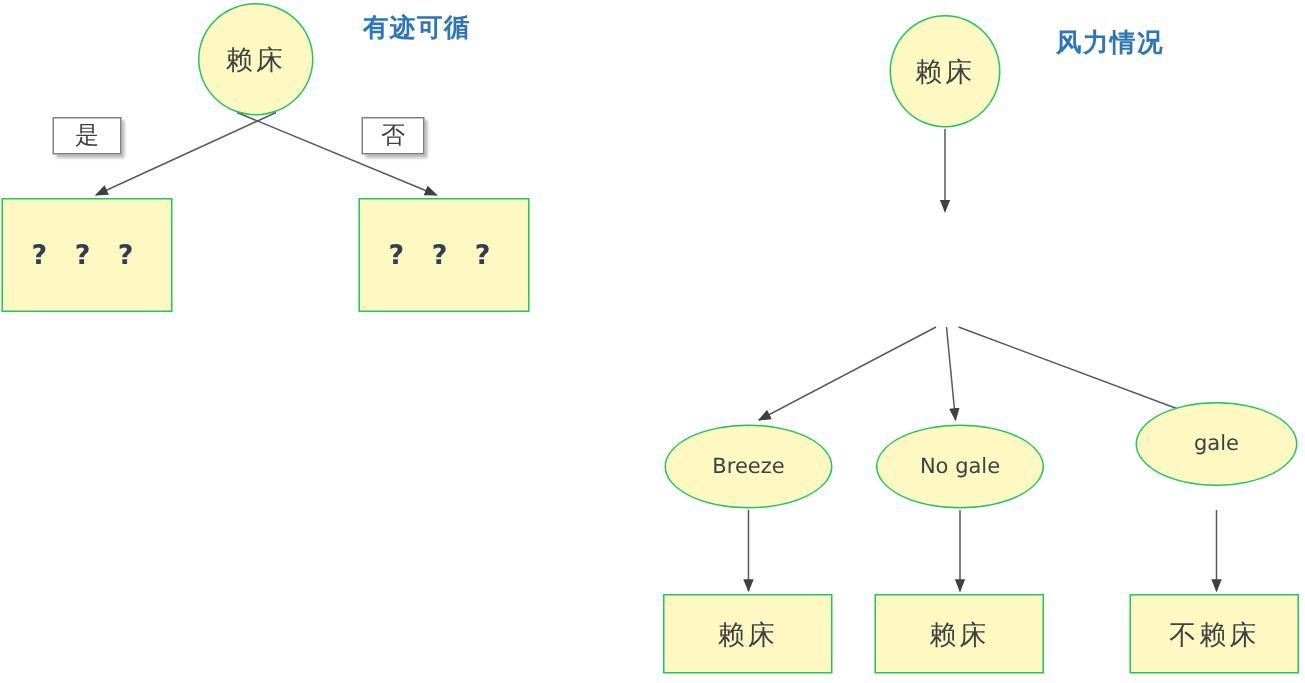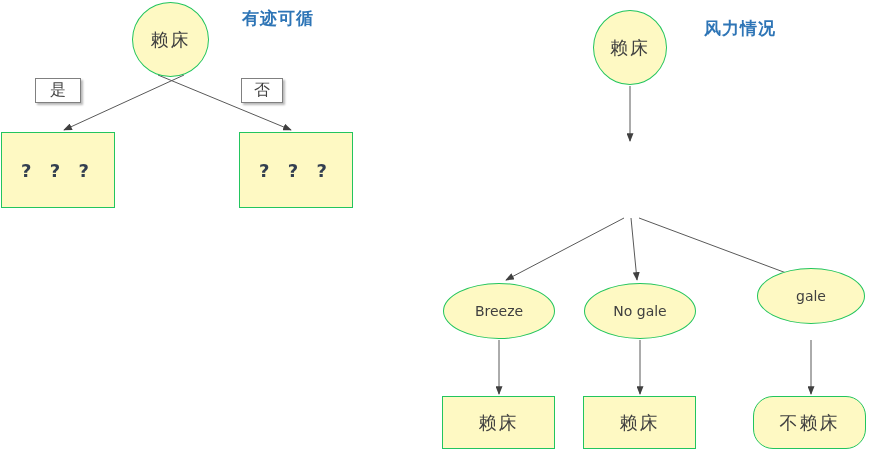--- a/index.html
+++ b/index.html
@@ -81,15 +81,15 @@
   <div class="node ellipse" style="left:443px;top:283px;width:112px;height:56px;">Breeze</div>
 
   <div class="node ellipse" style="left:584px;top:283px;width:112px;height:56px;">No gale</div>
 
   <div class="node ellipse" style="left:757px;top:268px;width:108px;height:56px;text-align:right;">gale</div>
 
   <div class="node" style="left:442px;top:396px;width:113px;height:53px;">赖床</div>
 
   <div class="node" style="left:583px;top:396px;width:113px;height:53px;">赖床</div>
 
-  <div class="node" style="left:753px;top:396px;width:113px;height:53px;border-radius:20px;">不赖床</div>
+  <div class="node" style="left:753px;top:396px;width:113px;height:53px;">不赖床</div>
 
 </div>
 
 </body></html>

